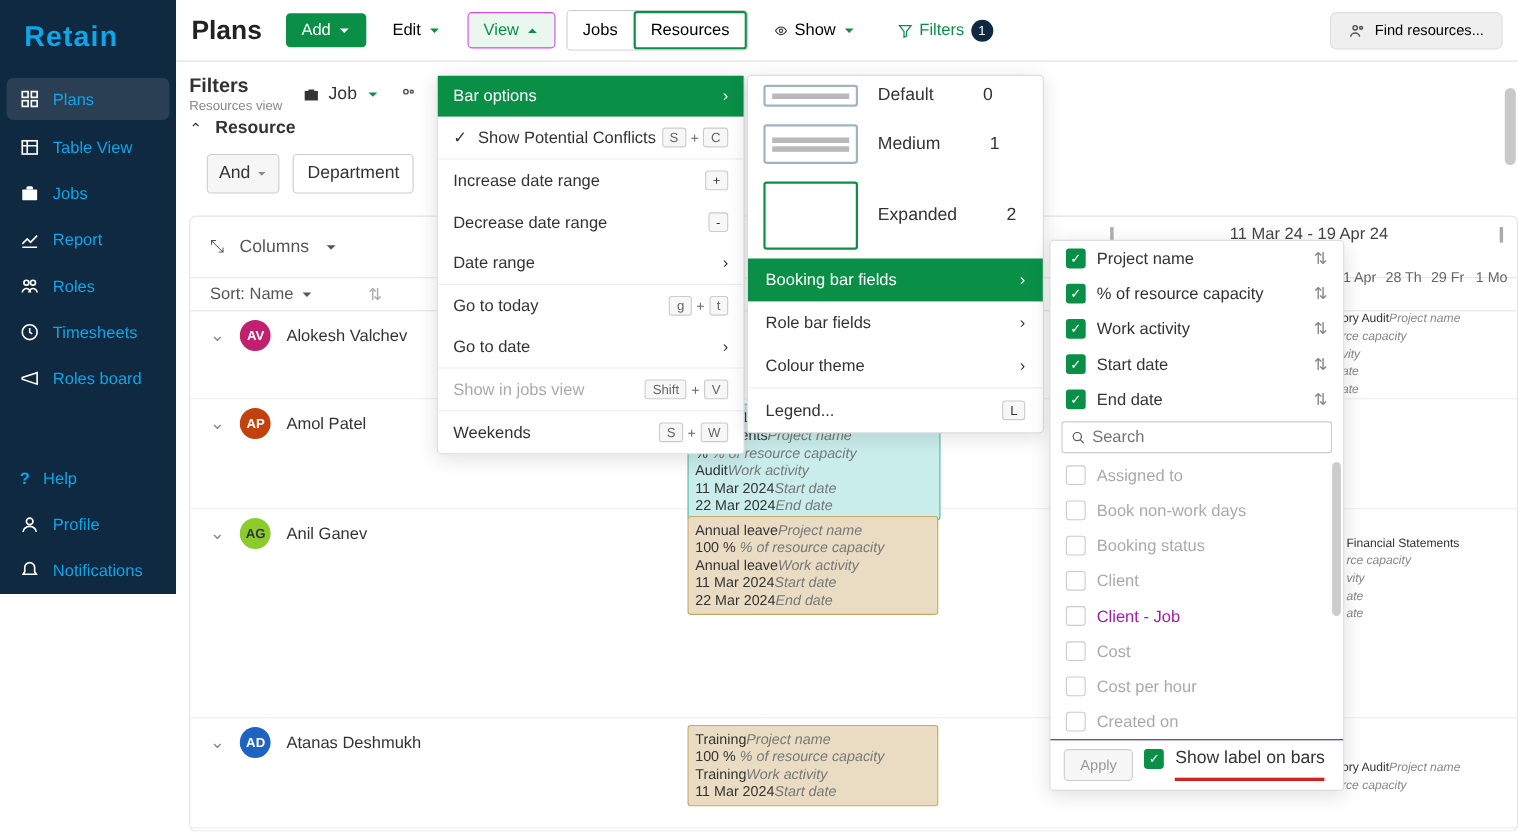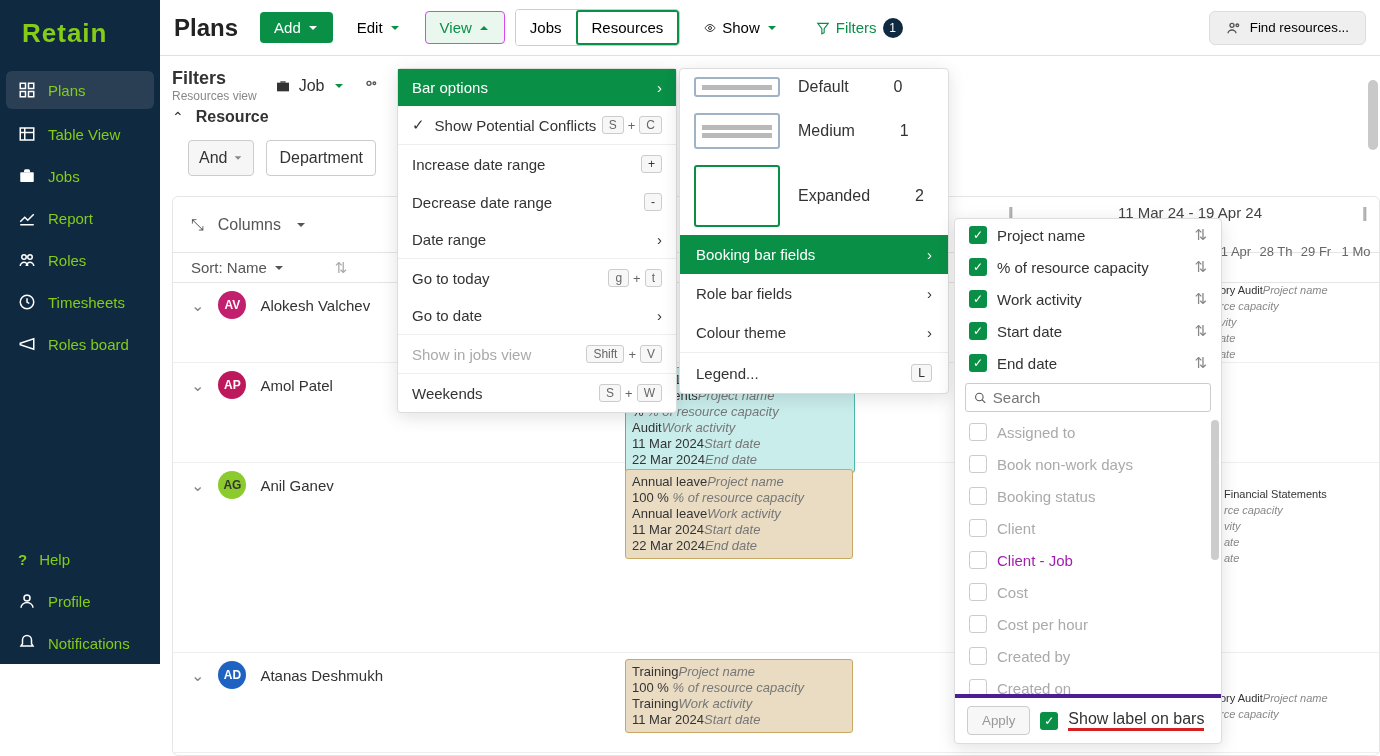--- a/index.html
+++ b/index.html
@@ -1,17 +1,17 @@
 <!DOCTYPE html>
 <html><head>
 <meta charset="utf-8">
 <style>
 * { margin:0; padding:0; box-sizing:border-box; font-family:-apple-system,BlinkMacSystemFont,"Segoe UI",sans-serif; }
 body { width:1380px; height:756px; overflow:hidden; background:#fff; position:relative; color:#333; }
-.sidebar { position:absolute; left:0; top:0; width:160px; height:664px; background:#0f2940; color:#84cc16; }
+.sidebar { position:absolute; left:0; top:0; width:160px; height:540px; background:#0f2940; color:#0ea5e9; }
 .logo { font-size:26px; font-weight:600; padding:18px 22px; letter-spacing:1px; }
 .nav-item { display:flex; align-items:center; padding:12px 18px; font-size:15px; cursor:pointer; gap:12px; }
 .nav-item.active { background:#2a3f54; border-radius:6px; margin:4px 6px; padding:10px 12px; }
 .nav-item svg { width:18px; height:18px; flex-shrink:0; }
 .bottom-nav { position:absolute; bottom:0; width:100%; }
 
 .topbar { position:absolute; left:160px; top:0; height:56px; right:0; border-bottom:1px solid #e0e0e0; display:flex; align-items:center; padding:0 14px; gap:10px; background:#fff; }
 .page-title { font-size:24px; font-weight:700; color:#222; margin-right:12px; }
 .btn { display:inline-flex; align-items:center; gap:6px; padding:7px 14px; border-radius:4px; font-size:15px; cursor:pointer; border:none; background:none; }
 .btn-green { background:#0a8f47; color:#fff; }
@@ -67,21 +67,21 @@
 .menu2 .mi.active { background:#0a8f47; color:#fff; }
 
 .menu3 { position:absolute; left:954px; top:218px; width:268px; background:#fff; border:1px solid #ddd; border-radius:4px; box-shadow:0 4px 18px rgba(0,0,0,.12); z-index:12; }
 .menu3 .fi { padding:7px 14px; display:flex; align-items:center; gap:10px; font-size:15px; }
 .menu3 .fi .drag { margin-left:auto; color:#888; }
 .ck { width:18px; height:18px; border-radius:3px; background:#0a8f47; display:flex; align-items:center; justify-content:center; color:#fff; font-size:12px; flex-shrink:0; }
 .ck.off { background:#fff; border:1px solid #ccc; }
 .srch { margin:4px 10px; border:1px solid #ccc; border-radius:3px; padding:5px 8px; display:flex; gap:6px; align-items:center; }
 .srch input { border:none; outline:none; font-size:15px; width:100%; }
 .scroll { max-height:278px; overflow:hidden; position:relative; }
-.apply-row { border-top:4px solid #4c1d95; padding:8px 12px; display:flex; align-items:center; gap:10px; }
+.apply-row { border-top:1px solid #4c1d95; padding:8px 12px; display:flex; gap:10px; }
 .apply-btn { border:1px solid #ccc; border-radius:4px; padding:6px 14px; color:#999; background:#f7f7f7; }
 .redline { border-bottom:3px solid #d42020; }
 
 .daterng { position:absolute; left:1008px; top:200px; right:8px; height:24px; display:flex; align-items:center; justify-content:center; font-size:15px; color:#444; z-index:5; background:#fff; }
 .handle { position:absolute; width:10px; color:#aaa; letter-spacing:-3px; }
 .dates-row { position:absolute; left:1218px; top:244px; display:flex; gap:4px; font-size:13px; color:#666; z-index:4; }
 .dates-row span { display:inline-block; width:36px; text-align:center; }
 
 .bk-ghost { position:absolute; font-size:11px; font-style:italic; color:#888; line-height:16px; }
 .scrollbar-y { position:absolute; right:2px; top:80px; width:10px; height:70px; background:#c9c9c9; border-radius:5px; }
@@ -274,21 +274,21 @@
       <span style="color:#888">⌄</span>
       <div class="avatar" style="background:#c21f6e">AV</div>
       <span class="name">Alokesh Valchev</span>
     </div>
     <div class="bars"></div>
   </div>
 
   <div class="row">
     <div class="left">
       <span style="color:#888">⌄</span>
-      <div class="avatar" style="background:#be185d">AP</div>
+      <div class="avatar" style="background:#c2410c">AP</div>
       <span class="name">Amol Patel</span>
     </div>
     <div class="bars">
       <div class="booking teal" style="left:0;top:4px;width:230px">
         <div><span>2024 H1 Audit Financial Statements</span><span class="lbl">Project name</span></div>
         <div><span>%</span> <span class="lbl">% of resource capacity</span></div>
         <div><span>Audit</span><span class="lbl">Work activity</span></div>
         <div><span>11 Mar 2024</span><span class="lbl">Start date</span></div>
         <div><span>22 Mar 2024</span><span class="lbl">End date</span></div>
       </div>
@@ -496,24 +496,20 @@
     <div class="fi" style="color:#aaa">
         <span class="ck off"></span>
         <span>Cost</span>
       </div>
     <div class="fi" style="color:#aaa">
         <span class="ck off"></span>
         <span>Cost per hour</span>
       </div>
     <div class="fi" style="color:#aaa">
         <span class="ck off"></span>
-        <span>Created by</span>
-      </div>
-    <div class="fi" style="color:#aaa">
-        <span class="ck off"></span>
         <span>Created on</span>
       </div>
 
     <div style="position:absolute;right:2px;top:4px;width:8px;height:140px;background:#ccc;border-radius:4px"></div>
   </div>
   <div class="apply-row">
     <button class="apply-btn">Apply</button>
     <span class="ck">✓</span>
     <span class="redline">Show label on bars</span>
   </div>

